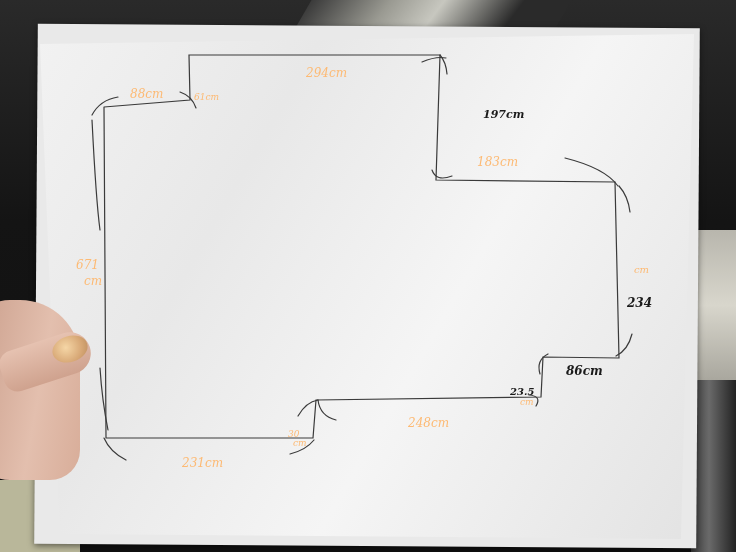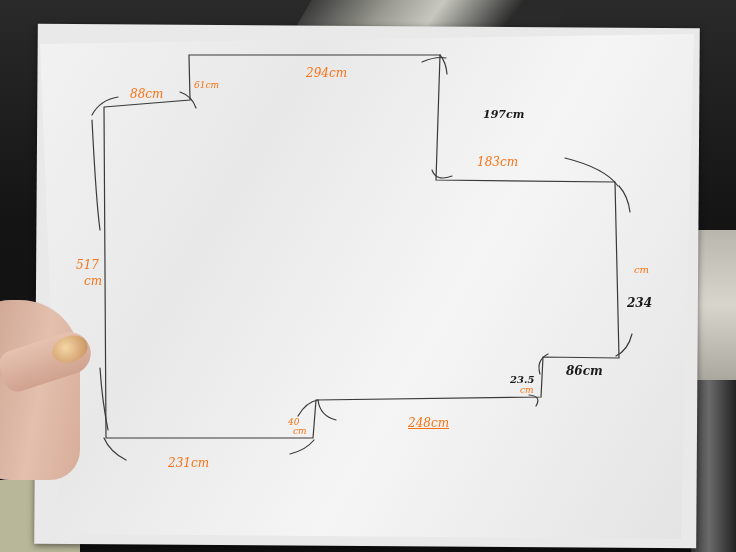--- a/index.html
+++ b/index.html
@@ -6,22 +6,22 @@
   body { width: 736px; height: 552px; overflow: hidden; position: relative; background: #1a1a1a; font-family: "DejaVu Sans", sans-serif; }
   .scene { position: absolute; inset: 0; }
   .bg-dark { position: absolute; inset: 0; background: linear-gradient(180deg, #2a2a2a 0%, #141414 40%, #101010 100%); }
   .bg-counter { position: absolute; left: 300px; top: 0; width: 260px; height: 40px; background: linear-gradient(100deg, #3a3a3a 0%, #9a9a92 30%, #c7c7bf 50%, #2a2a2a 80%); transform: skewX(-30deg); }
   .bg-stone { position: absolute; right: 0; top: 230px; width: 60px; height: 150px; background: linear-gradient(180deg, #b8b6ad, #d8d6cc 50%, #a9a79e); }
   .bg-metal { position: absolute; right: 0; top: 380px; width: 45px; height: 172px; background: linear-gradient(90deg, #3a3a3a, #6a6a6a 40%, #222 100%); }
   .bg-cloth { position: absolute; left: 0; top: 480px; width: 80px; height: 72px; background: #b9b79a; }
   .paper-stack { position: absolute; left: 36px; top: 26px; width: 662px; height: 520px; background: #e9e9e9; transform: rotate(0.4deg); box-shadow: 0 2px 6px rgba(0,0,0,0.5); }
   .paper { position: absolute; left: 40px; top: 34px; width: 654px; height: 505px; background: linear-gradient(120deg, #f2f2f2 0%, #e8e8e8 30%, #f5f5f5 60%, #e3e3e3 100%); clip-path: polygon(0 2%, 100% 0, 98% 100%, 3% 99%); }
   svg.drawing { position: absolute; left: 0; top: 0; width: 736px; height: 552px; }
-  .label { position: absolute; font-family: "DejaVu Serif", serif; font-style: italic; color: #f97316; font-size: 12px; white-space: nowrap; }
-  .label.small { font-size: 9px; }
+  .label { position: absolute; font-family: "DejaVu Serif", serif; font-style: italic; color: #fdba74; font-size: 12px; white-space: nowrap; }
+  .label.small { font-size: 9px; margin-top: 12px; }
   .label.bold { font-weight: bold; color: #1a1a1a; }
   .hand { position: absolute; left: -30px; top: 300px; width: 110px; height: 180px; background: linear-gradient(100deg, #c99d8a, #e3bfae 60%, #d8ad99); border-radius: 40px 60px 30px 40px; }
   .thumb { position: absolute; left: 0px; top: 340px; width: 92px; height: 42px; background: linear-gradient(180deg, #e6c2b1, #cfa28e); border-radius: 20px 30px 30px 20px; transform: rotate(-18deg); }
   .nail { position: absolute; left: 52px; top: 336px; width: 36px; height: 26px; border-radius: 50%; background: radial-gradient(circle at 40% 40%, #f5d6a6, #d7a775 60%, #b88a5a); transform: rotate(-18deg); }
 </style>
 </head>
 <body>
 
 <div class="scene">
   <div class="bg-dark"></div>
@@ -60,23 +60,23 @@
   <div class="label" style="left:130px; top:87px;">88cm</div>
   <div class="label small" style="left:194px; top:80px;">61cm</div>
   <div class="label" style="left:306px; top:66px;">294cm</div>
   <div class="label bold" style="left:448px; top:108px; font-size:11px;margin-left:35px;">197cm</div>
   <div class="label" style="left:477px; top:155px;">183cm</div>
   <div class="label bold" style="left:627px; top:248px;margin-top:48px;">234</div>
   <div class="label" style="left:634px; top:264px; font-size:10px;">cm</div>
   <div class="label bold" style="left:566px; top:364px;text-align:right;">86cm</div>
   <div class="label bold small" style="left:510px; top:374px; font-size:10px;">23.5</div>
   <div class="label small" style="left:520px; top:385px;">cm</div>
-  <div class="label" style="left:408px; top:416px;text-decoration:underline;">248cm</div>
-  <div class="label small" style="left:288px; top:417px;">40</div>
+  <div class="label" style="left:408px; top:416px;">248cm</div>
+  <div class="label small" style="left:288px; top:417px;">30</div>
   <div class="label small" style="left:293px; top:426px;">cm</div>
-  <div class="label" style="left:168px; top:456px;">231cm</div>
-  <div class="label" style="left:76px; top:258px;">517</div>
+  <div class="label" style="left:182px; top:456px;">231cm</div>
+  <div class="label" style="left:76px; top:258px;">671</div>
   <div class="label" style="left:84px; top:274px;">cm</div>
 
   <div class="hand"></div>
   <div class="thumb"></div>
   <div class="nail"></div>
 </div>
 
 </body></html>

